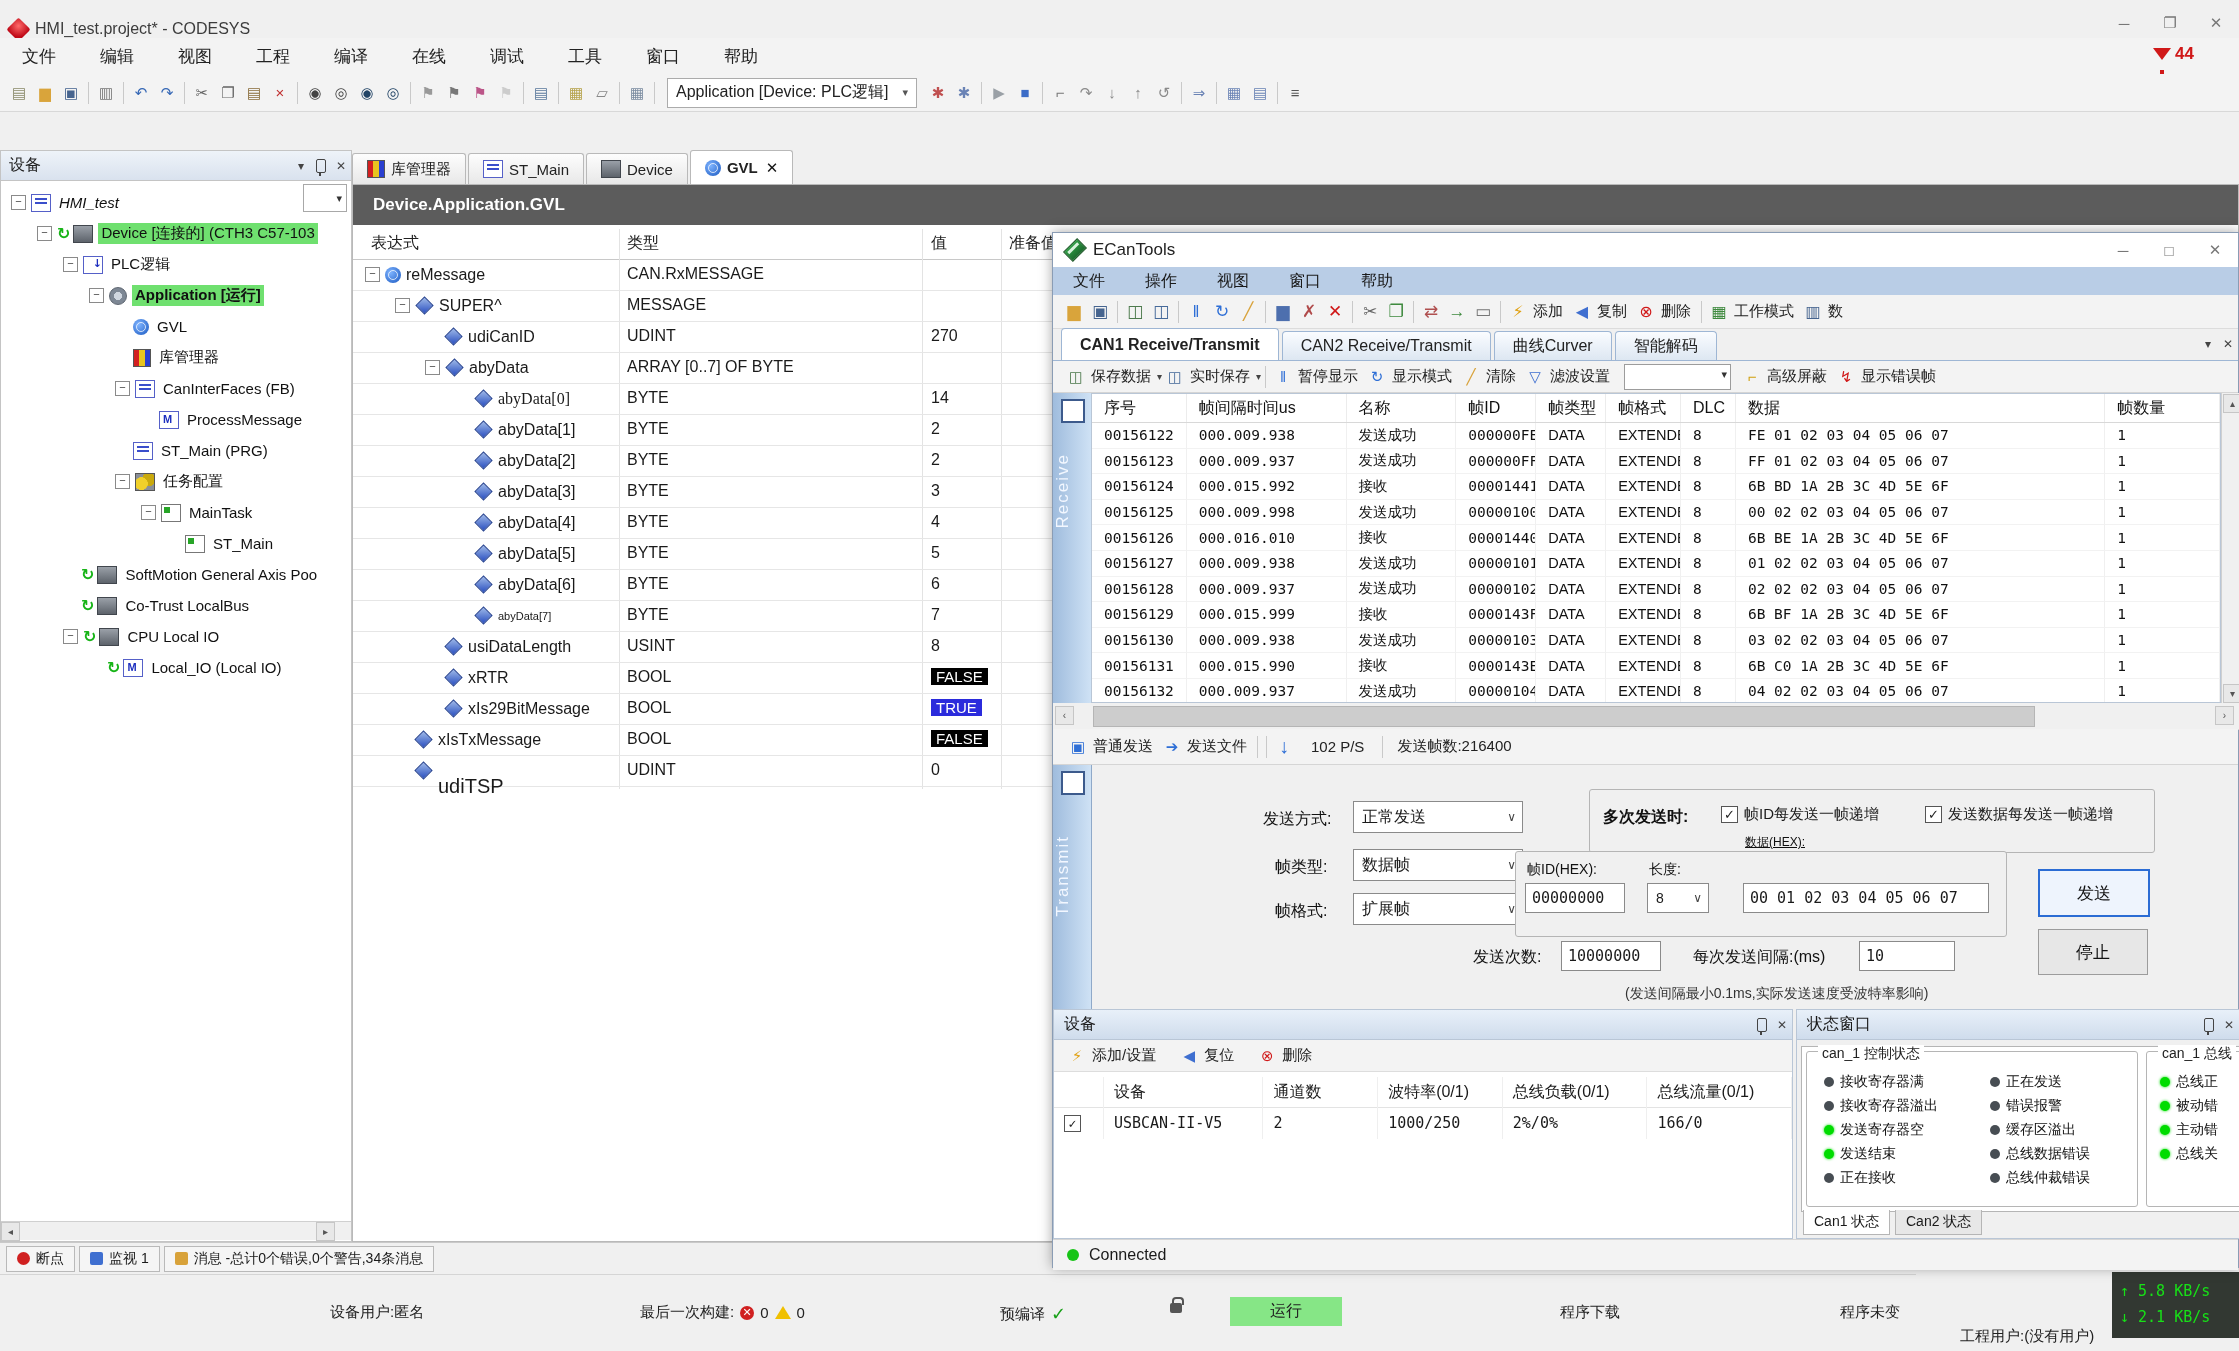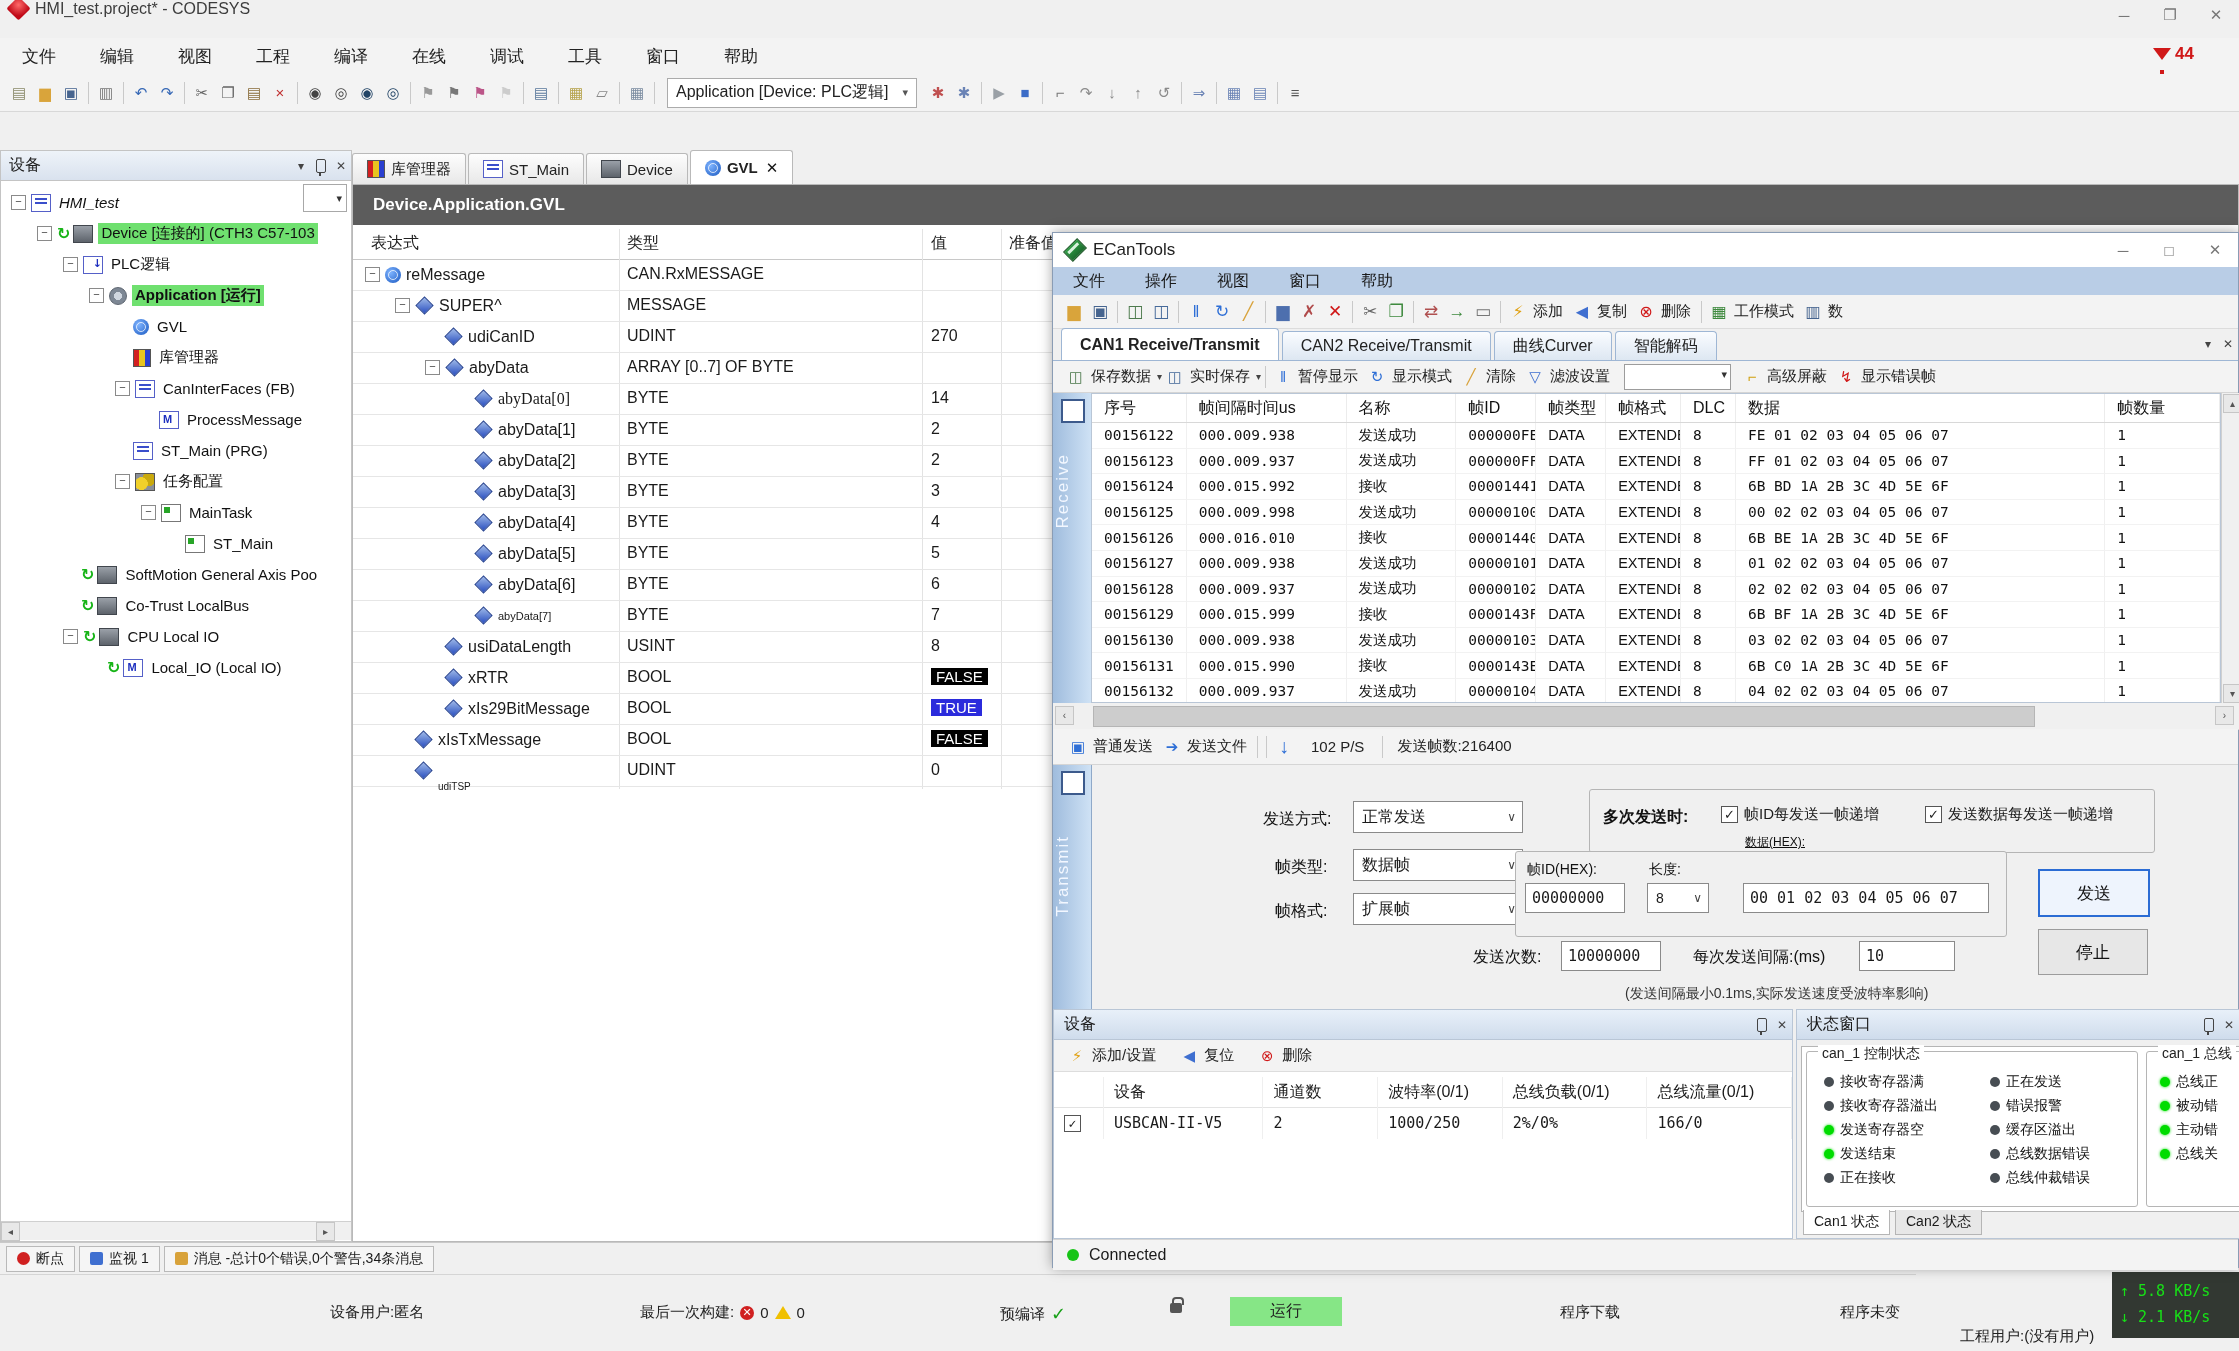--- a/index.html
+++ b/index.html
@@ -2,21 +2,21 @@
 <html><head>
 <meta charset="utf-8">
 <style>
   html,body{margin:0;padding:0;background:#888;}
   #screen{position:relative;width:2239px;height:1351px;background:#f0f0f0;overflow:hidden;
     font-family:"Liberation Sans","DejaVu Sans",sans-serif;font-size:15px;color:#1a1a1a;}
   .abs{position:absolute;}
   .row{display:flex;align-items:center;}
   .sep-v{width:1px;height:22px;background:#c9c9c9;margin:0 4px;}
   
-  #cw-titlebar{left:0;top:0;width:2239px;height:38px;background:#f0f0f0;display:flex;align-items:flex-start;border-bottom:1px solid #e2e2e2;}
+  #cw-titlebar{left:0;top:0;width:2239px;height:38px;background:#f0f0f0;display:flex;align-items:flex-end;border-bottom:1px solid #e2e2e2;}
   .app-cube{width:17px;height:17px;margin:0 8px 0 10px;background:radial-gradient(circle at 35% 35%,#ff6a6a,#c00a18 70%);transform:rotate(45deg);border-radius:2px;}
   #cw-title{color:#3c3c3c;font-size:16px;}
   .winbtn{width:46px;height:30px;display:flex;align-items:center;justify-content:center;color:#777;font-size:15px;}
   #cw-menubar{left:0;top:38px;width:2239px;height:36px;background:#f3f3f3;display:flex;align-items:center;border-bottom:1px solid #e0e0e0;}
   #cw-menubar .menu-item{padding:0 22px;font-size:17px;color:#222;}
   #funnel-badge{position:absolute;right:45px;top:44px;display:flex;align-items:center;gap:4px;}
   .funnel{width:0;height:0;border-left:9px solid transparent;border-right:9px solid transparent;border-top:12px solid #d01818;position:relative;}
   .funnel:after{content:"";position:absolute;left:-2px;top:10px;width:4px;height:7px;background:#d01818;}
   #funnel-count{color:#d01818;font-weight:bold;font-size:17px;}
   #cw-toolbar{left:0;top:74px;width:2239px;height:38px;background:#f3f3f3;display:flex;align-items:center;border-bottom:1px solid #d8d8d8;padding-left:6px;box-sizing:border-box;}
@@ -517,21 +517,21 @@
             <span class="vdiamond"></span>
             <span style="font-size: 16px;">xIsTxMessage</span>
           </span>
           <span class="wtype">BOOL</span>
           <span class="wval"><span class="chip chip-false">FALSE</span></span>
         </div>
         <div class="watch-row" style="top: 570px; left: 0px;">
           <span class="wexp" style="left: 42px;">
             <span style="width: 19px; flex: 0 0 auto;"></span>
             <span class="vdiamond"></span>
-            <span style="font-size: 10px; margin-top: 32px;">udiTSP</span>
+            <span style="font-size: 20px; margin-top: 32px;">udiTSP</span>
           </span>
           <span class="wtype">UDINT</span>
           <span class="wval">0</span>
         </div>
       </div>
   </div>
 
   <div id="cw-bottomtabs" class="abs">
       <div class="btab">
         <span class="mini-ic" style="background: rgb(208, 32, 32); border-radius: 50%;"></span>

